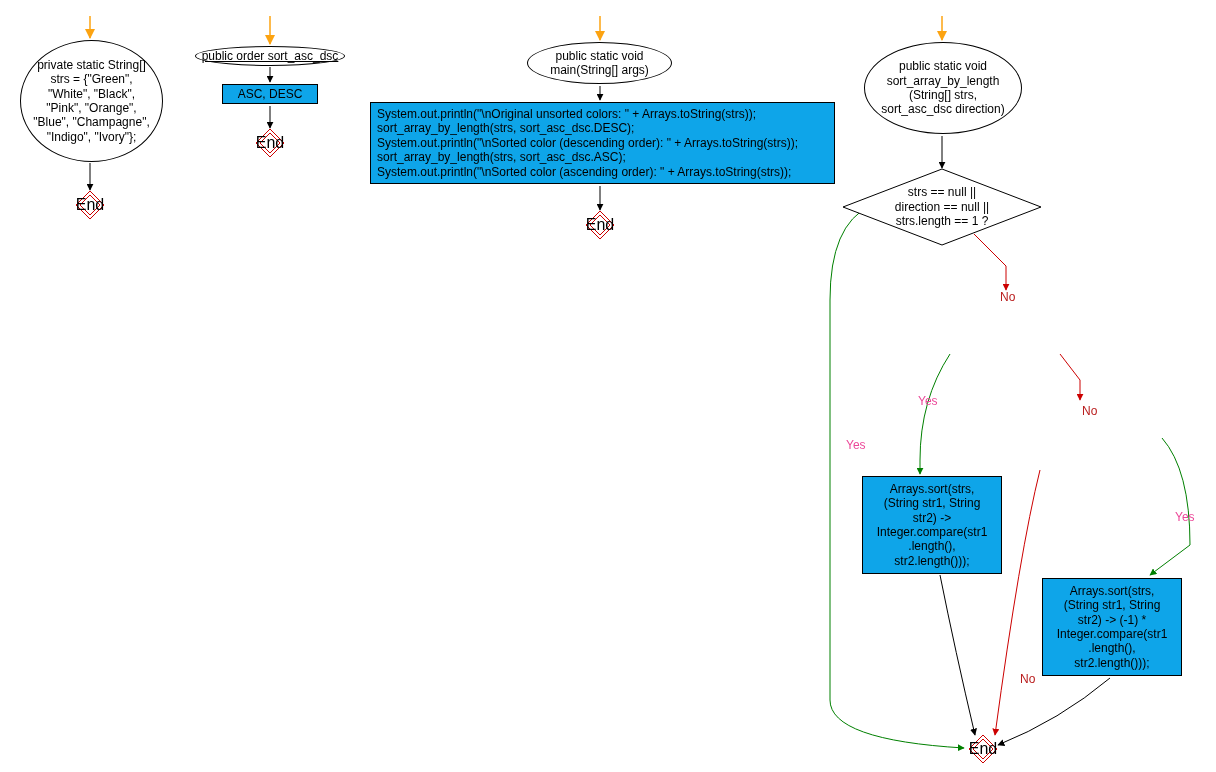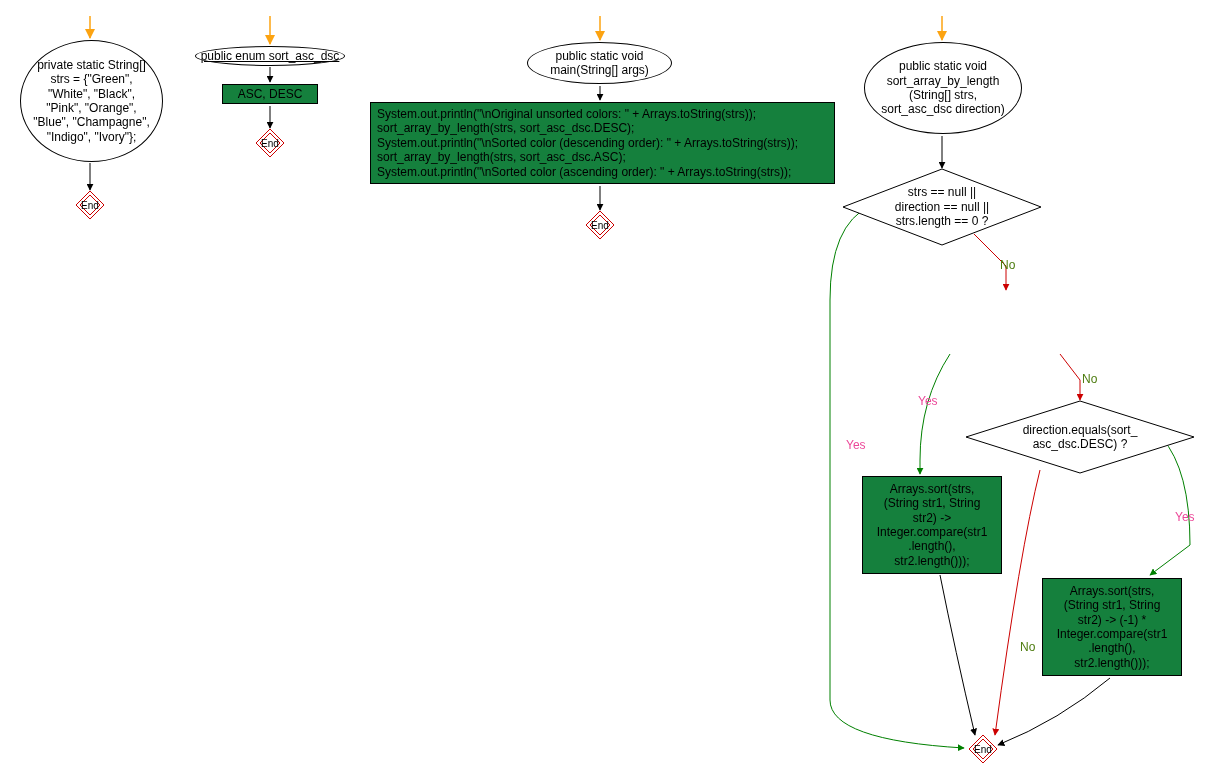--- a/index.html
+++ b/index.html
@@ -28,21 +28,21 @@
     box-sizing: border-box;
   }
   .ellipse {
     border: 1px solid #000;
     border-radius: 50%;
     background: #fff;
     padding: 4px 10px;
   }
   .rect {
     border: 1px solid #000;
-    background: #15803d;
+    background: #0ea5e9;
     padding: 4px 6px;
     text-align: left;
     justify-content: flex-start;
     align-items: flex-start;
     white-space: pre;
   }
   .rect.center {
     text-align: center;
     justify-content: center;
     align-items: center;
@@ -81,28 +81,28 @@
     width: 30px;
     height: 30px;
     display: block;
   }
   .end-wrap .end-text {
     position: absolute;
     inset: 0;
     display: flex;
     align-items: center;
     justify-content: center;
-    font-size: 10px;
+    font-size: 16px;
   }
   .edge-label {
     position: absolute;
     font-size: 12px;
   }
   .green { color: #ec4899; }
-  .red   { color: #4d7c0f; }
+  .red   { color: #b91c1c; margin-top: 32px; }
   svg.edges {
     position: absolute;
     top: 0; left: 0;
     width: 1216px;
     height: 772px;
     pointer-events: none;
   }
 </style>
 </head>
 <body>
@@ -169,21 +169,21 @@
   </div>
   <div class="end-wrap" style="left:75px; top:190px;">
     <svg viewBox="0 0 30 30">
         <polygon points="15,1 29,15 15,29 1,15" fill="#fff" stroke="#cc0000"></polygon>
         <polygon points="15,5 25,15 15,25 5,15" fill="none" stroke="#cc0000"></polygon>
       </svg>
     <span class="end-text">End</span>
   </div>
 
   <div class="node ellipse" style="left:195px; top:46px; width:150px; height:20px; padding:0 4px;">
-    <span style="white-space:pre-line; text-decoration:underline;">public enum sort_asc_dsc</span>
+    <span style="white-space:pre-line; text-decoration:underline;">public order sort_asc_dsc</span>
   </div>
   <div class="node rect center" style="left:222px; top:84px; width:96px; height:20px;">
     <span>ASC, DESC</span>
   </div>
   <div class="end-wrap" style="left:255px; top:128px;">
     <svg viewBox="0 0 30 30">
         <polygon points="15,1 29,15 15,29 1,15" fill="#fff" stroke="#cc0000"></polygon>
         <polygon points="15,5 25,15 15,25 5,15" fill="none" stroke="#cc0000"></polygon>
       </svg>
     <span class="end-text">End</span>
@@ -217,36 +217,25 @@
 
   <div class="diamond-wrap" style="left:842px; top:168px; width:200px; height:78px;">
     <div class="diamond">
         <svg viewBox="0 0 200 78" preserveAspectRatio="none">
           <polygon points="100,1 199,39 100,77 1,39" fill="#fff" stroke="#000"></polygon>
         </svg>
       </div>
     <div class="diamond-label">
         <span style="white-space:pre-line;">strs == null ||
 direction == null ||
-strs.length == 0 ?</span>
+strs.length == 1 ?</span>
       </div>
   </div>
 
 
-  <div class="diamond-wrap" style="left:965px; top:400px; width:230px; height:74px;">
-    <div class="diamond">
-        <svg viewBox="0 0 230 74" preserveAspectRatio="none">
-          <polygon points="115,1 229,37 115,73 1,37" fill="#fff" stroke="#000"></polygon>
-        </svg>
-      </div>
-    <div class="diamond-label">
-        <span style="white-space:pre-line;">direction.equals(sort_
-asc_dsc.DESC) ?</span>
-      </div>
-  </div>
 
   <div class="node rect center" style="left:862px; top:476px; width:140px; height:98px; white-space:pre-line;">
     <span>Arrays.sort(strs,
 (String str1, String
 str2) -&gt;
 Integer.compare(str1
 .length(),
 str2.length()));</span>
   </div>
 

